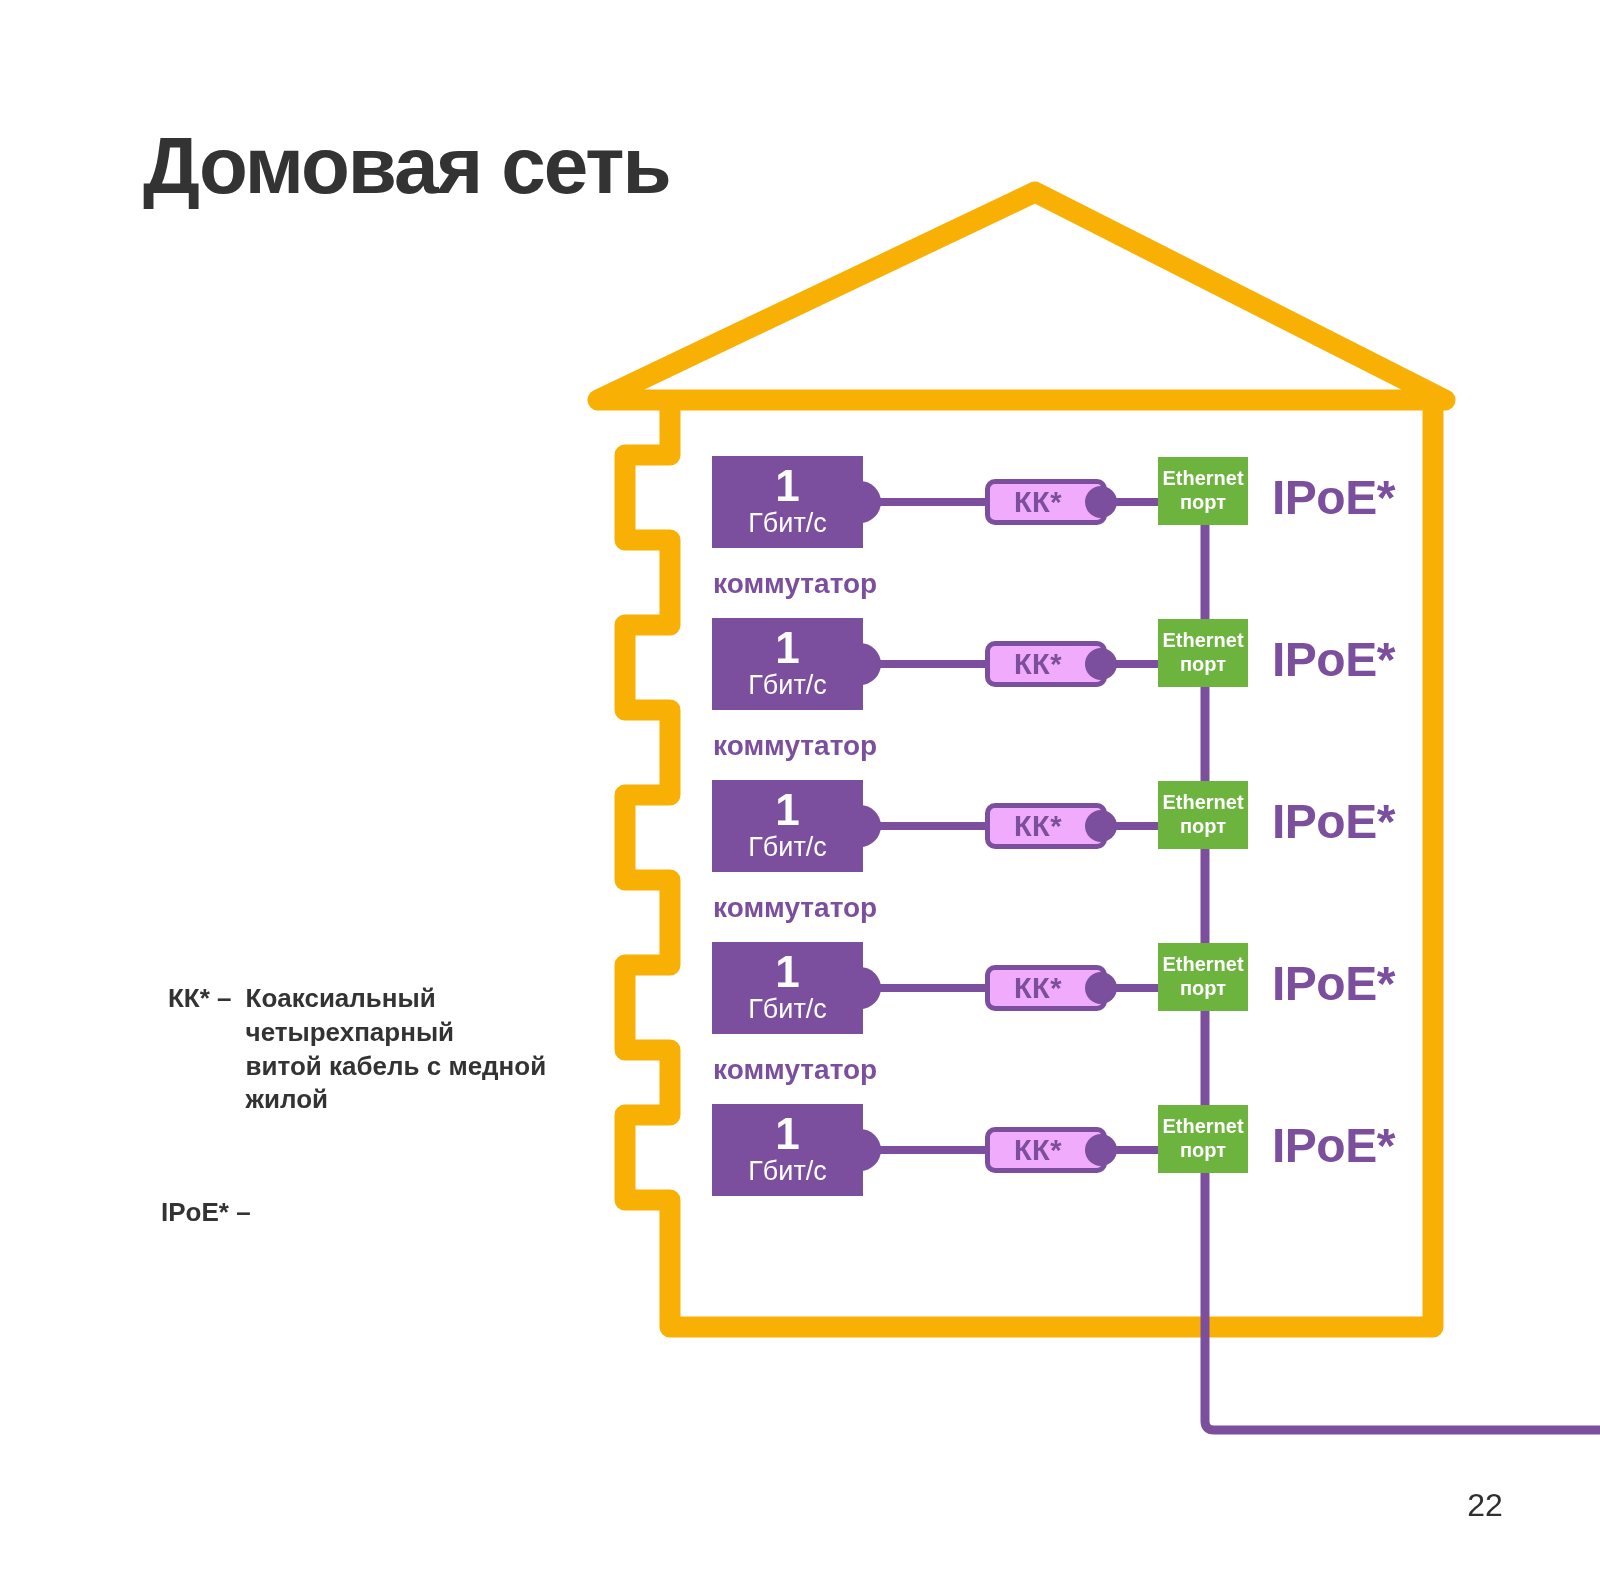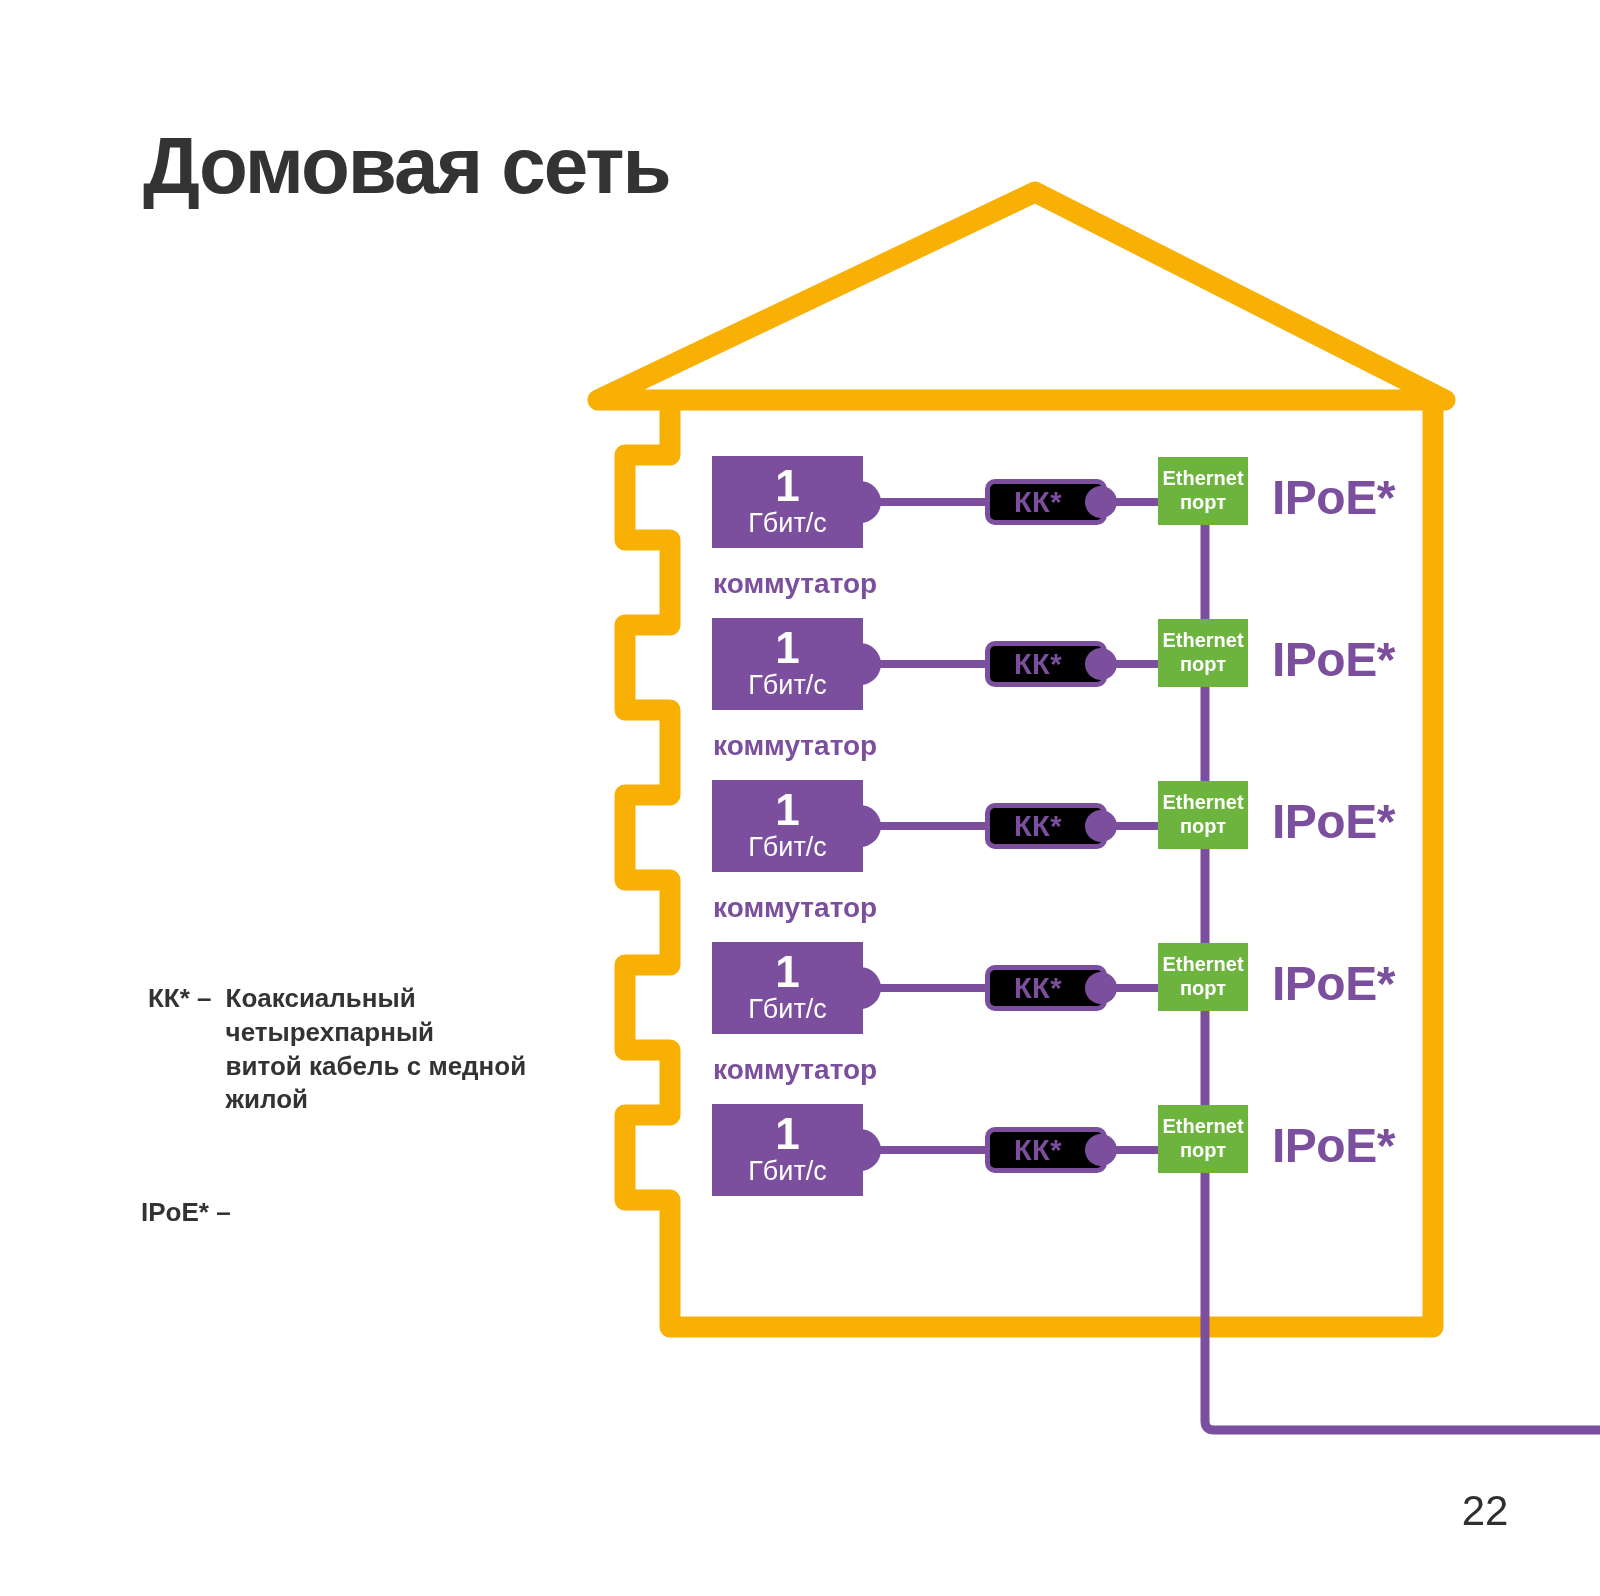--- a/index.html
+++ b/index.html
@@ -45,21 +45,21 @@
     left: 712px; top: 0; width: 151px; height: 92px;
     background: var(--purple); color: #fff;
     display: flex; flex-direction: column; align-items: center; justify-content: center;
     text-align: center;
   }
   .speed-value { font-size: 44px; font-weight: bold; line-height: 1.0; }
   .speed-unit  { font-size: 27px; font-weight: 400; line-height: 1.15; text-align: center; }
 
   .cable-capsule {
     left: 985px; top: 23px; width: 122px; height: 46px;
-    background: #000000; border: 5px solid var(--purple); border-radius: 10px;
+    background: #f0abfc; border: 5px solid var(--purple); border-radius: 10px;
     display: flex; align-items: center; justify-content: center;
     padding-right: 16px;
   }
   .cable-label { color: var(--purple); font-size: 29px; font-weight: bold; letter-spacing: 0.5px; }
   .cable-circle { left: 1085px; top: 30px; width: 32px; height: 32px; border-radius: 50%; background: var(--purple); }
 
   .port-box {
     left: 1158px; top: 1px; width: 90px; height: 68px;
     background: var(--green); color: #fff;
     display: flex; flex-direction: column; align-items: center; justify-content: center;
@@ -75,31 +75,31 @@
   .switch-label {
     left: 713px; top: 112px;
     color: var(--purple); font-size: 28px; font-weight: 600;
   }
 
   .footnote { display: flex; align-items: flex-start; color: var(--text-dark); }
   .footnote-kk   { left: 148px; top: 982px;  width: 440px; }
   .footnote-ipoe { left: 141px; top: 1196px; width: 460px; }
   .footnote-term {
     flex: 0 0 62px; text-align: right;
-    font-size: 26px; font-weight: bold; line-height: 1.3; white-space: nowrap;
+    font-size: 26px; font-weight: bold; line-height: 1.3; white-space: nowrap; margin-left: 20px;
   }
   .footnote-def {
     margin-left: 14px;
     font-size: 26px; font-weight: bold; line-height: 1.3;
     white-space: pre-line;
   }
 
   .page-number {
     left: 1440px; top: 1487px; width: 90px;
-    font-size: 42px; font-weight: 500; color: #2F2F2F; text-align: center;
+    font-size: 32px; font-weight: 500; color: #2F2F2F; text-align: center;
   }
 </style>
 </head>
 <body>
 
 <h1 class="abs slide-title">Домовая сеть</h1>
 
 <svg class="abs diagram-svg" viewBox="0 0 1600 1596">
   <path class="house-stroke" d="M598 400 L1035 192 L1445 400 M598 400 L1445 400"></path>
   <path class="house-stroke" d="M670 402 L670 455 L625 455 L625 540 L670 540 L670 625 L625 625 L625 710 L670 710 L670 795 L625 795 L625 880 L670 880 L670 965 L625 965 L625 1050 L670 1050 L670 1115 L625 1115 L625 1200 L670 1200 L670 1327 L1433 1327 L1433 400"></path>

